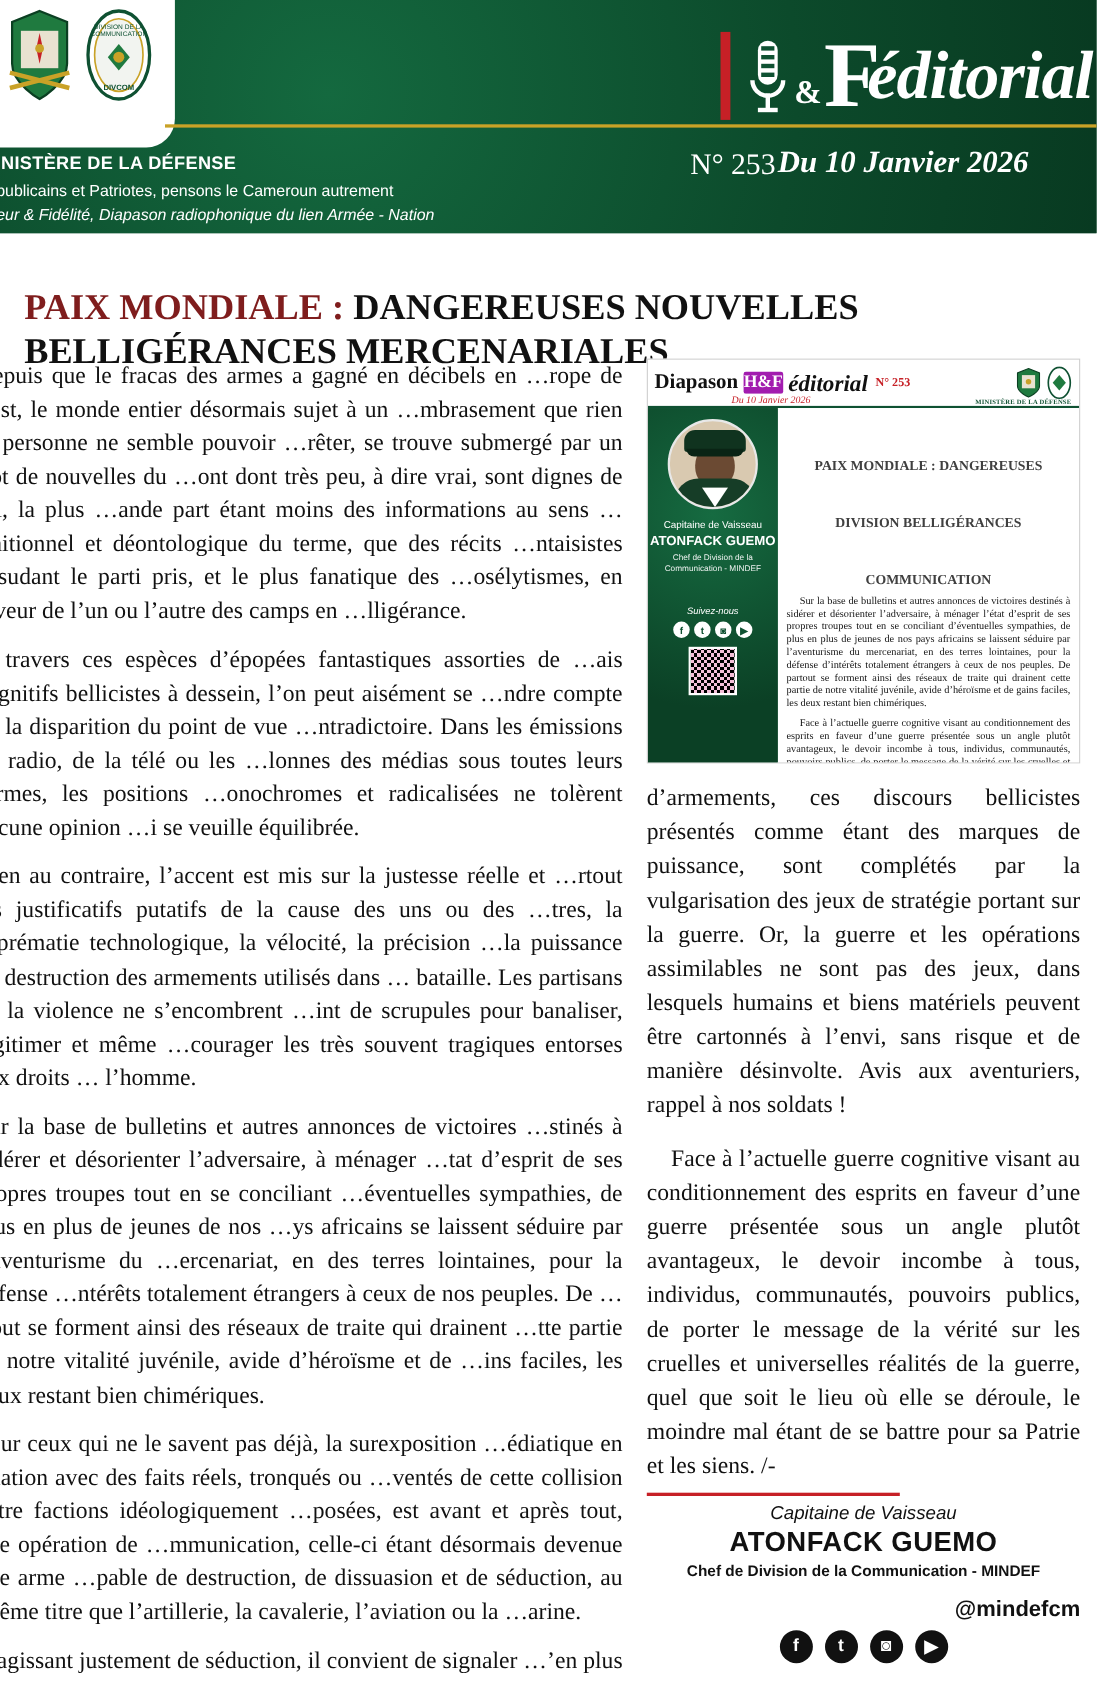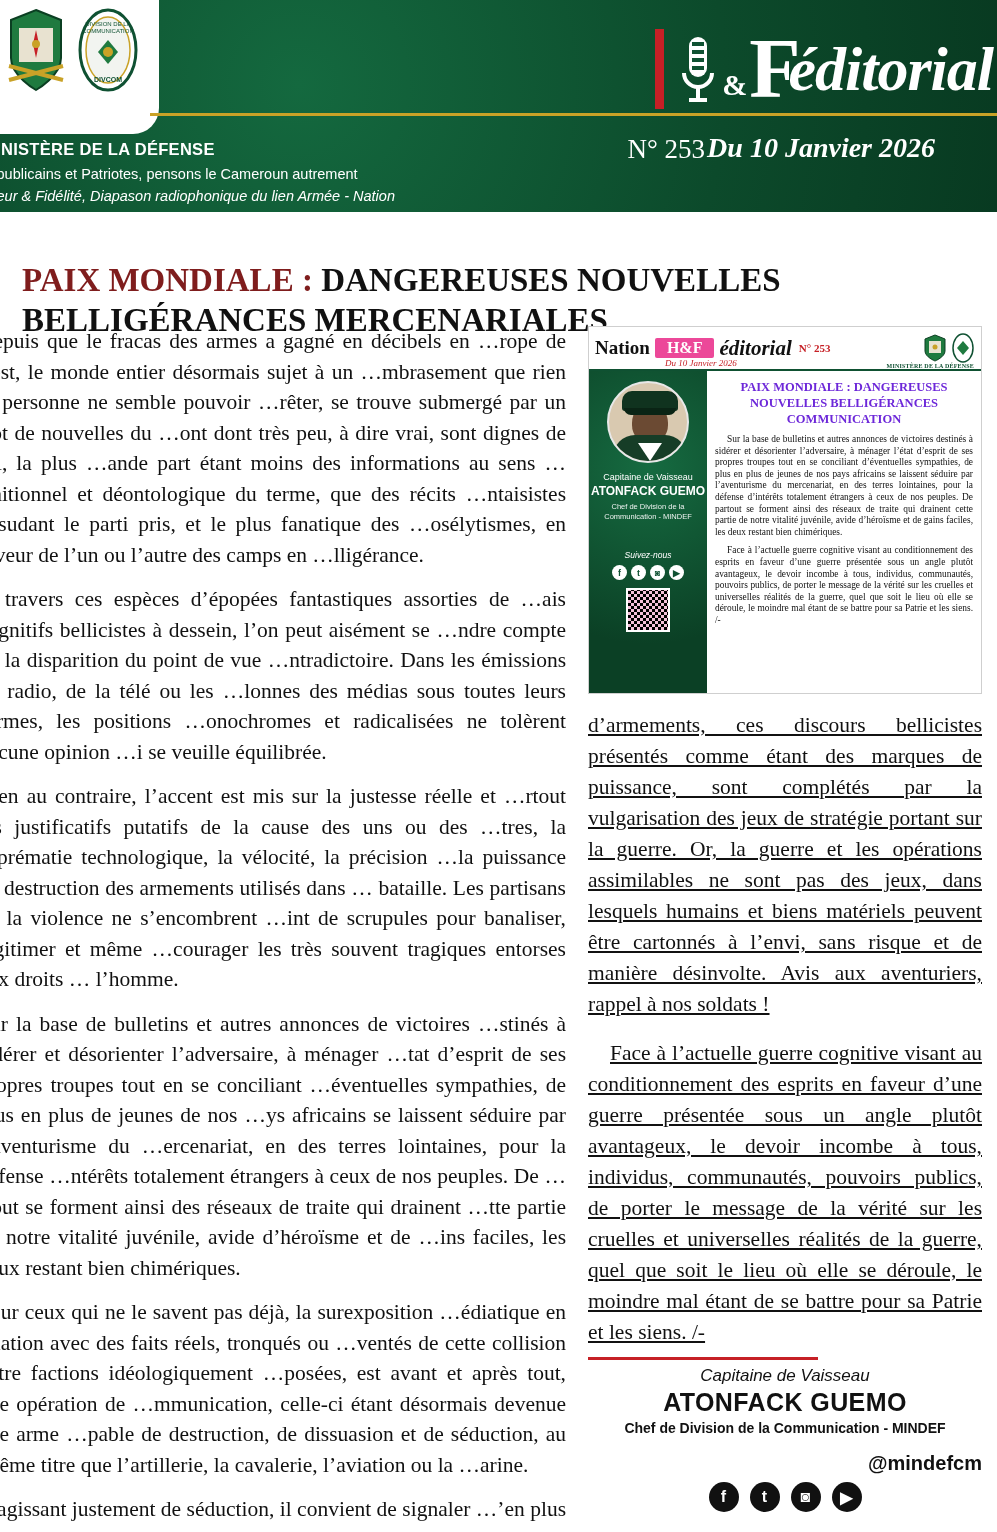--- a/index.html
+++ b/index.html
@@ -152,21 +152,21 @@
 
   .col-right {
     position: absolute;
     left: 588px; top: 710px;
     width: 394px;
     text-align: justify;
     font-size: 21.5px;
     line-height: 31px;
     color: #111111;
   }
-  .col-right p { margin: 0 0 18px 0; text-decoration: underline; }
+  .col-right p { margin: 0 0 18px 0; }
   .col-right p.indent { text-indent: 22px; }
 
   
   .extract {
     position: absolute;
     left: 588px; top: 326px;
     width: 394px; height: 368px;
     background: #ffffff;
     border: 1px solid #cfcfcf;
     overflow: hidden;
@@ -180,25 +180,25 @@
     padding: 0 6px;
     gap: 5px;
   }
   .extract-word {
     font-family: "Liberation Serif", serif;
     font-weight: bold;
     font-size: 19px;
     color: #111;
   }
   .extract-hf {
-    background: #ec4899;
+    background: #a21caf;
     color: #fff;
     font-weight: bold;
     font-size: 16px;
-    padding: 1px 12px;
+    padding: 1px 0;
     border-radius: 2px;
   }
   .extract-ed {
     font-family: "Liberation Serif", serif;
     font-style: italic;
     font-weight: bold;
     font-size: 21px;
     color: #111;
   }
   .extract-no {
@@ -331,21 +331,21 @@
     padding: 8px 8px 4px 8px;
   }
   .ex-title {
     text-align: center;
     font-family: "Liberation Serif", serif;
     font-weight: bold;
     font-size: 12.5px;
     line-height: 16px;
     color: #111;
   }
-  .ex-title .r { color: #6d28d9; }
+  .ex-title .r { color: #404040; margin-top: 36px; }
   .ex-p {
     text-align: justify;
     font-family: "Liberation Serif", serif;
     font-size: 9.4px;
     line-height: 11.6px;
     margin: 7px 0 0 0;
     text-indent: 12px;
     color: #111;
   }
 
@@ -459,21 +459,21 @@
   <p>Depuis que le fracas des armes a gagné en décibels en …rope de l’est, le monde entier désormais sujet à un …mbrasement que rien ni personne ne semble pouvoir …rêter, se trouve submergé par un flot de nouvelles du …ont dont très peu, à dire vrai, sont dignes de foi, la plus …ande part étant moins des informations au sens …finitionnel et déontologique du terme, que des récits …ntaisistes exsudant le parti pris, et le plus fanatique des …osélytismes, en faveur de l’un ou l’autre des camps en …lligérance.</p>
   <p>À travers ces espèces d’épopées fantastiques assorties de …ais cognitifs bellicistes à dessein, l’on peut aisément se …ndre compte de la disparition du point de vue …ntradictoire. Dans les émissions de radio, de la télé ou les …lonnes des médias sous toutes leurs formes, les positions …onochromes et radicalisées ne tolèrent aucune opinion …i se veuille équilibrée.</p>
   <p>Bien au contraire, l’accent est mis sur la justesse réelle et …rtout les justificatifs putatifs de la cause des uns ou des …tres, la suprématie technologique, la vélocité, la précision …la puissance de destruction des armements utilisés dans … bataille. Les partisans de la violence ne s’encombrent …int de scrupules pour banaliser, légitimer et même …courager les très souvent tragiques entorses aux droits … l’homme.</p>
   <p>Sur la base de bulletins et autres annonces de victoires …stinés à sidérer et désorienter l’adversaire, à ménager …tat d’esprit de ses propres troupes tout en se conciliant …éventuelles sympathies, de plus en plus de jeunes de nos …ys africains se laissent séduire par l’aventurisme du …ercenariat, en des terres lointaines, pour la défense …ntérêts totalement étrangers à ceux de nos peuples. De …rtout se forment ainsi des réseaux de traite qui drainent …tte partie de notre vitalité juvénile, avide d’héroïsme et de …ins faciles, les deux restant bien chimériques.</p>
   <p>Pour ceux qui ne le savent pas déjà, la surexposition …édiatique en relation avec des faits réels, tronqués ou …ventés de cette collision entre factions idéologiquement …posées, est avant et après tout, une opération de …mmunication, celle-ci étant désormais devenue une arme …pable de destruction, de dissuasion et de séduction, au …ême titre que l’artillerie, la cavalerie, l’aviation ou la …arine.</p>
   <p>S’agissant justement de séduction, il convient de signaler …’en plus de faire la promotion des marchands</p>
 </div>
 
 <div class="extract">
   <div class="extract-head">
-    <span class="extract-word">Nation</span>
+    <span class="extract-word">Diapason</span>
     <span class="extract-hf">H&amp;F</span>
     <span class="extract-ed">éditorial</span>
     <span class="extract-no">N° 253</span>
     <span class="extract-crests">
       <span class="mini-crest">
         <svg viewBox="0 0 24 30" width="24" height="30">
           <path d="M12 2 L22 6 L22 18 C22 24 12 28 12 28 C12 28 2 24 2 18 L2 6 Z" fill="#1f7a3f" stroke="#0b3f22"></path>
           <rect x="6" y="8" width="12" height="12" fill="#e8e2d0"></rect>
           <circle cx="12" cy="14" r="2.5" fill="#c9a227"></circle>
         </svg>
@@ -507,21 +507,21 @@
         <span class="soc">t</span>
         <span class="soc">◙</span>
         <span class="soc">▶</span>
       </div>
       <div class="qr"></div>
     </div>
 
     <div class="extract-main">
       <div class="ex-title">
         <div class="r">PAIX MONDIALE : DANGEREUSES</div>
-        <div class="r">NOUVELLES BELLIGÉRANCES</div>
+        <div class="r">DIVISION BELLIGÉRANCES</div>
         <div class="r">COMMUNICATION</div>
       </div>
       <p class="ex-p">Sur la base de bulletins et autres annonces de victoires destinés à sidérer et désorienter l’adversaire, à ménager l’état d’esprit de ses propres troupes tout en se conciliant d’éventuelles sympathies, de plus en plus de jeunes de nos pays africains se laissent séduire par l’aventurisme du mercenariat, en des terres lointaines, pour la défense d’intérêts totalement étrangers à ceux de nos peuples. De partout se forment ainsi des réseaux de traite qui drainent cette partie de notre vitalité juvénile, avide d’héroïsme et de gains faciles, les deux restant bien chimériques.</p>
       <p class="ex-p">Face à l’actuelle guerre cognitive visant au conditionnement des esprits en faveur d’une guerre présentée sous un angle plutôt avantageux, le devoir incombe à tous, individus, communautés, pouvoirs publics, de porter le message de la vérité sur les cruelles et universelles réalités de la guerre, quel que soit le lieu où elle se déroule, le moindre mal étant de se battre pour sa Patrie et les siens. /-</p>
     </div>
   </div>
 </div>
 
 <div class="col-right">
   <p>d’armements, ces discours bellicistes présentés comme étant des marques de puissance, sont complétés par la vulgarisation des jeux de stratégie portant sur la guerre. Or, la guerre et les opérations assimilables ne sont pas des jeux, dans lesquels humains et biens matériels peuvent être cartonnés à l’envi, sans risque et de manière désinvolte. Avis aux aventuriers, rappel à nos soldats !</p>

